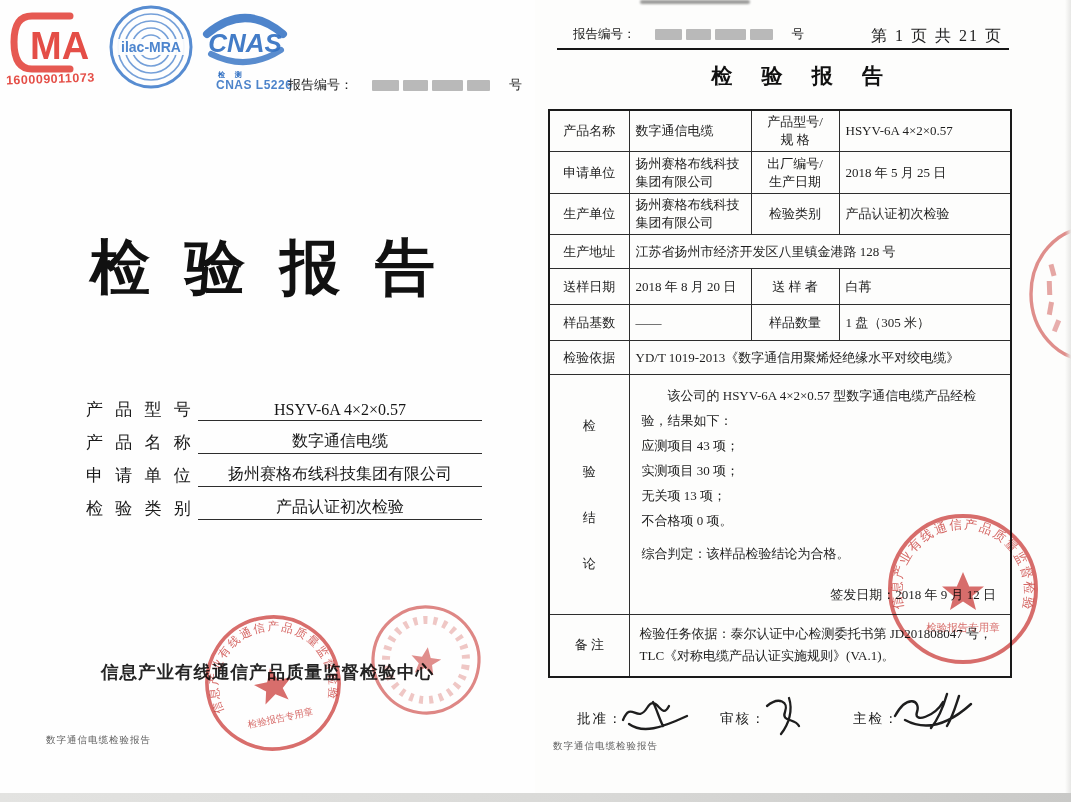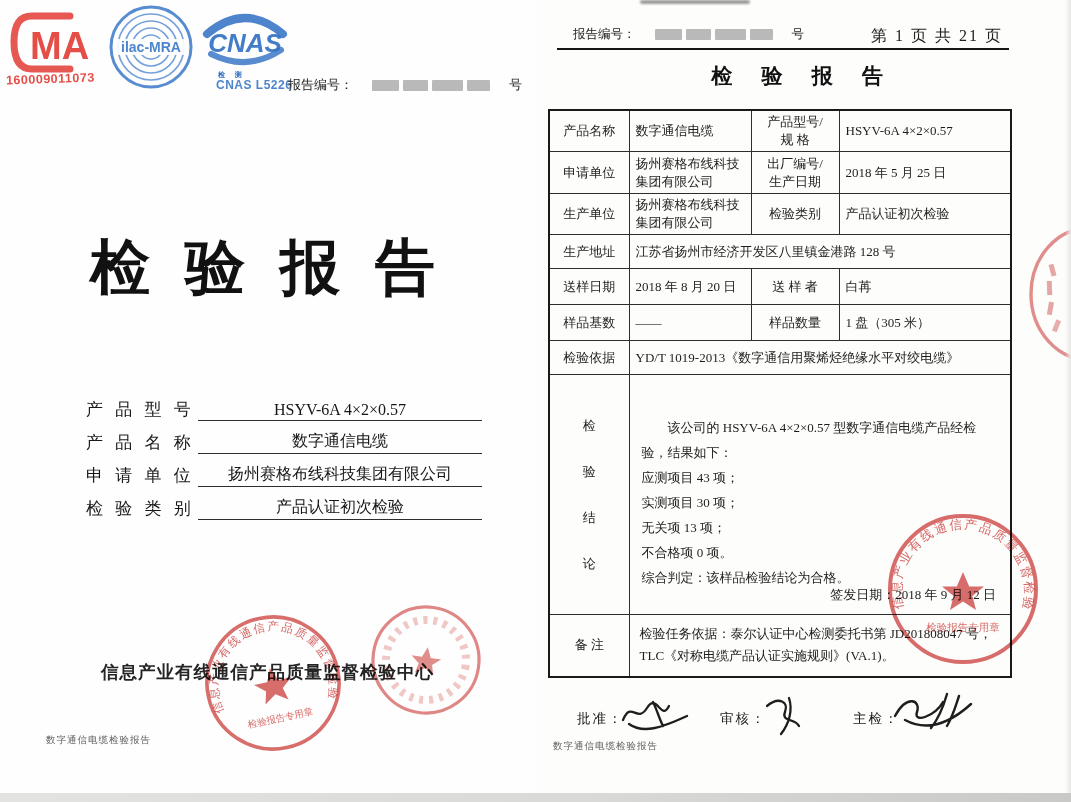--- a/index.html
+++ b/index.html
@@ -51,22 +51,22 @@
   
   table.rpt{position:absolute;left:13px;top:109px;width:462px;border-collapse:collapse;
             table-layout:fixed;border:2px solid #1a1a1a;}
   table.rpt td{border:1px solid #2e2e2e;font-size:13px;color:#1d1d1d;padding:2px 6px;vertical-align:middle;}
   td.lbl{text-align:center;padding:2px 2px;}
   td.val{text-align:left;padding-left:9px;}
   .preline{white-space:pre-line;}
   td.concl-lbl{white-space:pre-line;line-height:46px;text-align:center;font-size:13.5px;vertical-align:middle;}
   .concl-cell{position:relative;vertical-align:top !important;padding:8px 10px 6px 12px !important;}
   .concl-line{line-height:25px;}
-  .concl-line.first{text-indent:2em;margin-top:32px;}
-  .concl-line.last{margin-top:0;}
+  .concl-line.first{text-indent:2em;}
+  .concl-line.last{margin-top:8px;}
   .sign-date{position:absolute;right:14px;bottom:10px;font-size:13px;}
   .remark-cell{line-height:22px;padding:6px 10px !important;}
 
   
   .sig-label{position:absolute;font-size:13.5px;letter-spacing:2px;color:#1a1a1a;}
   .sig{position:absolute;}
 
   
   .stamp{position:absolute;mix-blend-mode:multiply;}
 

